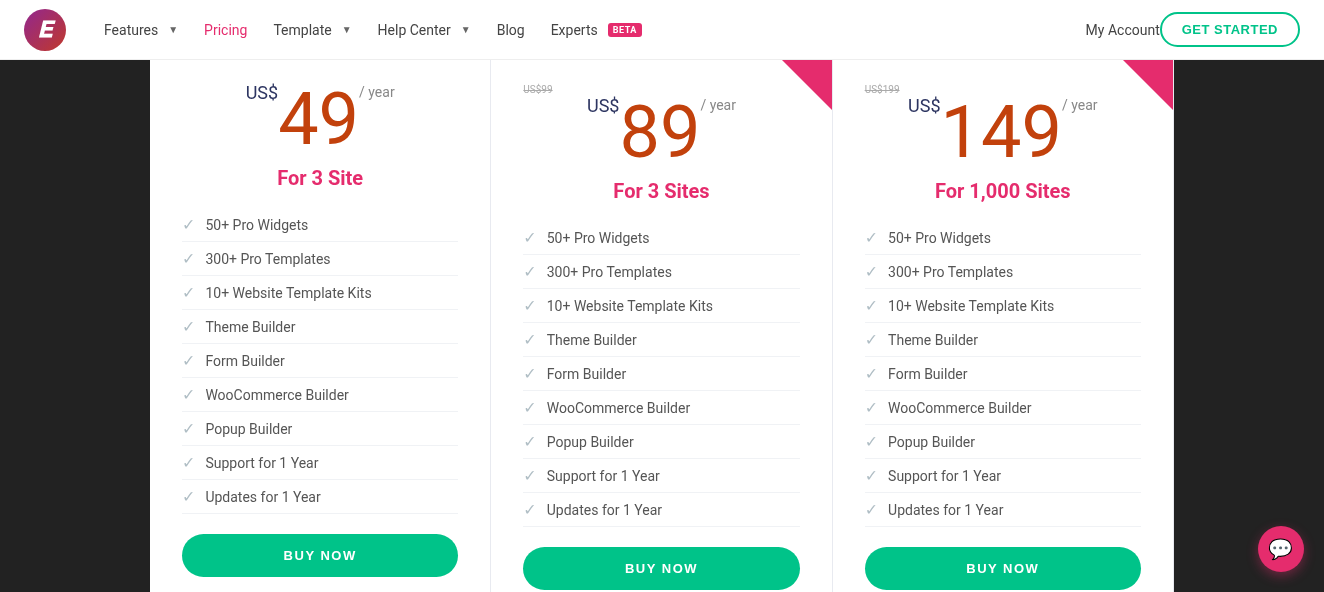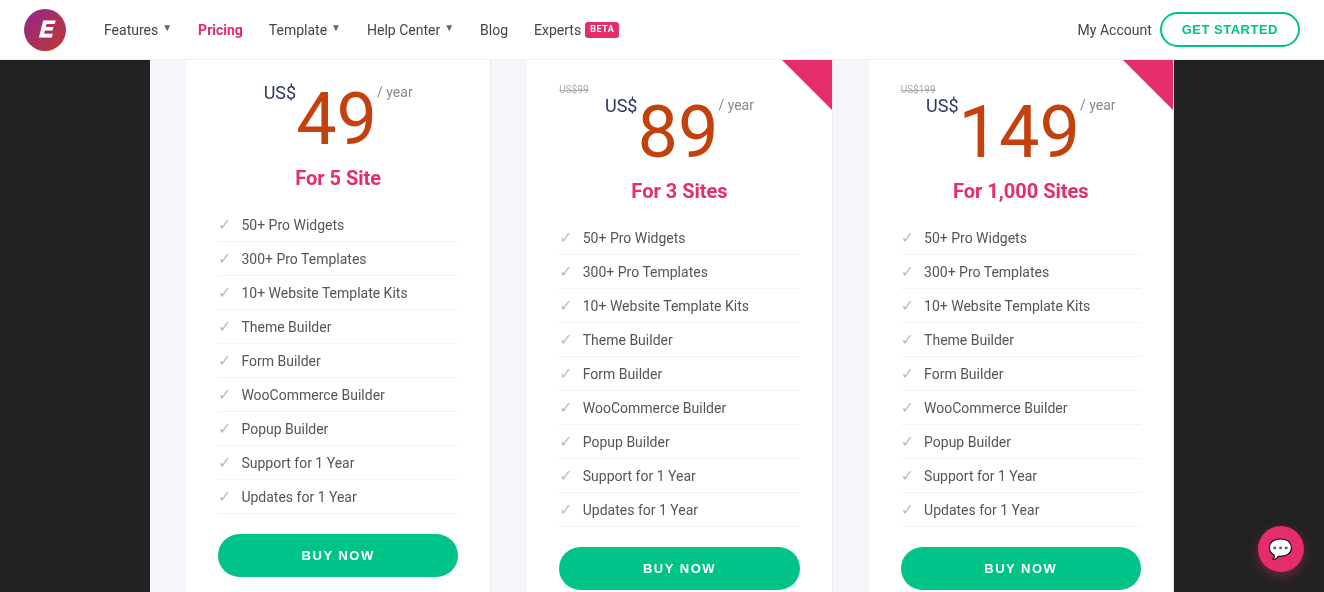--- a/index.html
+++ b/index.html
@@ -39,46 +39,47 @@
       font-style: italic;
     }
     .nav {
       display: flex;
       align-items: center;
       gap: 6px;
       flex: 1;
     }
     .nav-item {
       display: flex;
-      gap: 4px;
+      align-items: center;
+      gap: 10px;
       padding: 6px 10px;
       font-size: 14px;
       color: #444;
       cursor: pointer;
       border-radius: 4px;
       white-space: nowrap;
     }
-    .nav-item.active { color: #e52c6d; font-weight: 700; }
+    .nav-item.active { color: #e52c6d; font-weight: 400; }
     .nav-arrow {
       font-size: 10px;
       color: #666;
     }
     .beta-badge {
       background: #e52c6d;
       color: #fff;
       font-size: 9px;
       font-weight: 700;
       padding: 2px 5px;
       border-radius: 3px;
       letter-spacing: 0.5px;
     }
     .header-right {
       display: flex;
       align-items: center;
-      gap: 8px;
+      gap: 0;
       margin-left: auto;
     }
     .my-account {
       font-size: 14px;
       color: #444;
       cursor: pointer;
     }
     .get-started-btn {
       border: 2px solid #00c389;
       color: #00c389;
@@ -110,21 +111,20 @@
     }
 
     .pricing-card {
       flex: 1;
       background: #fff;
       padding: 24px 32px 32px;
       display: flex;
       flex-direction: column;
       position: relative;
       border-right: 1px solid #e8eaf0;
-      margin-left: 36px;
     }
     .pricing-card:first-child {
       border-left: 1px solid #e8eaf0;
     }
 
     .side-banner {
       width: 150px;
       background: #222;
       flex-shrink: 0;
     }
@@ -289,21 +289,21 @@
     <div class="side-banner"></div>
 
     <div class="pricing-card">
       <div class="price-area">
         <div class="price-inline">
           <span class="price-currency">US$</span>
           <span class="price-amount">49</span>
           <span class="price-period">/ year</span>
         </div>
       </div>
-      <div class="sites-label">For 5 Site</div>
+      <div class="sites-label">For 3 Site</div>
       <ul class="features-list">
         <li>
             <span class="check-icon">✓</span>
             <span>50+ Pro Widgets</span>
           </li>
         <li>
             <span class="check-icon">✓</span>
             <span>300+ Pro Templates</span>
           </li>
         <li>

